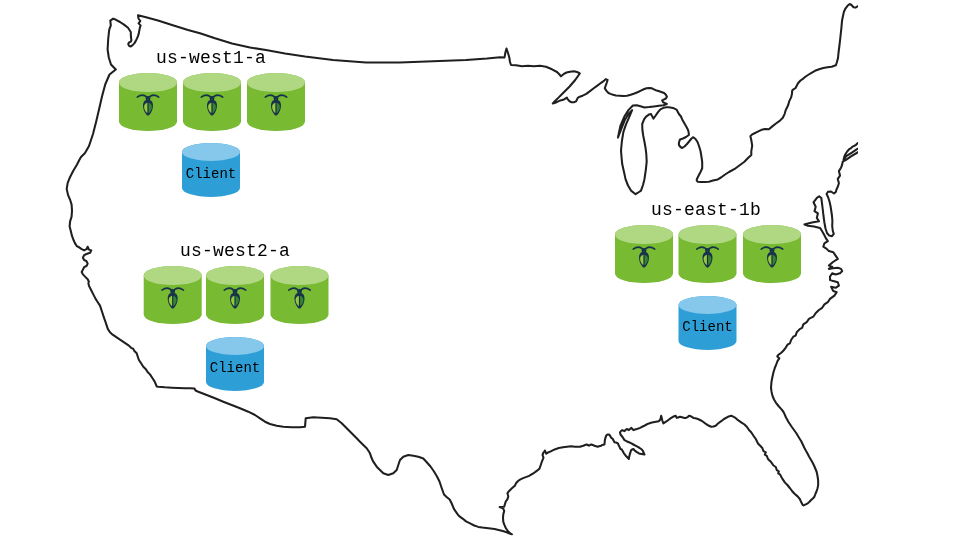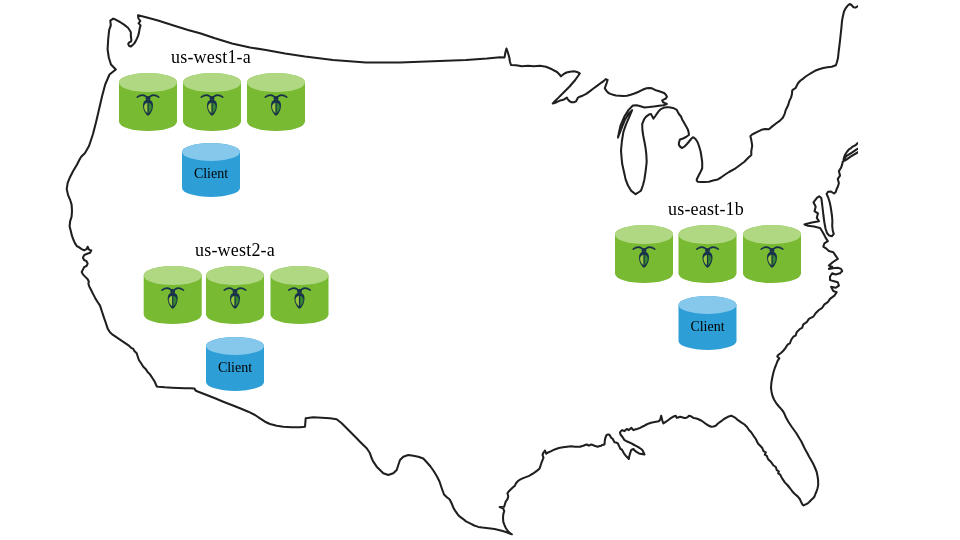--- a/index.html
+++ b/index.html
@@ -1,17 +1,17 @@
 <!DOCTYPE html>
 <html><head>
 <meta charset="utf-8">
 <style>
   html, body { margin: 0; padding: 0; background: #ffffff; }
   .stage { position: relative; width: 858px; height: 540px; background: #ffffff; overflow: hidden;
-            font-family: Liberation Serif, serif; text-align: right; }
+            font-family: Liberation Mono, monospace; text-align: right; }
   svg { position: absolute; left: 0; top: 0; }
   .map-outline { fill: none; stroke-width: 2.05; stroke-linejoin: round; stroke-linecap: round; }
   .region-label { font-size: 18px; fill: #000000; letter-spacing: 0.2px; }
   .client-label { font-size: 14px; fill: #000000; }
 </style>
 </head>
 <body>
 
 <div class="stage">
   <svg width="960" height="540" viewBox="0 0 960 540">

